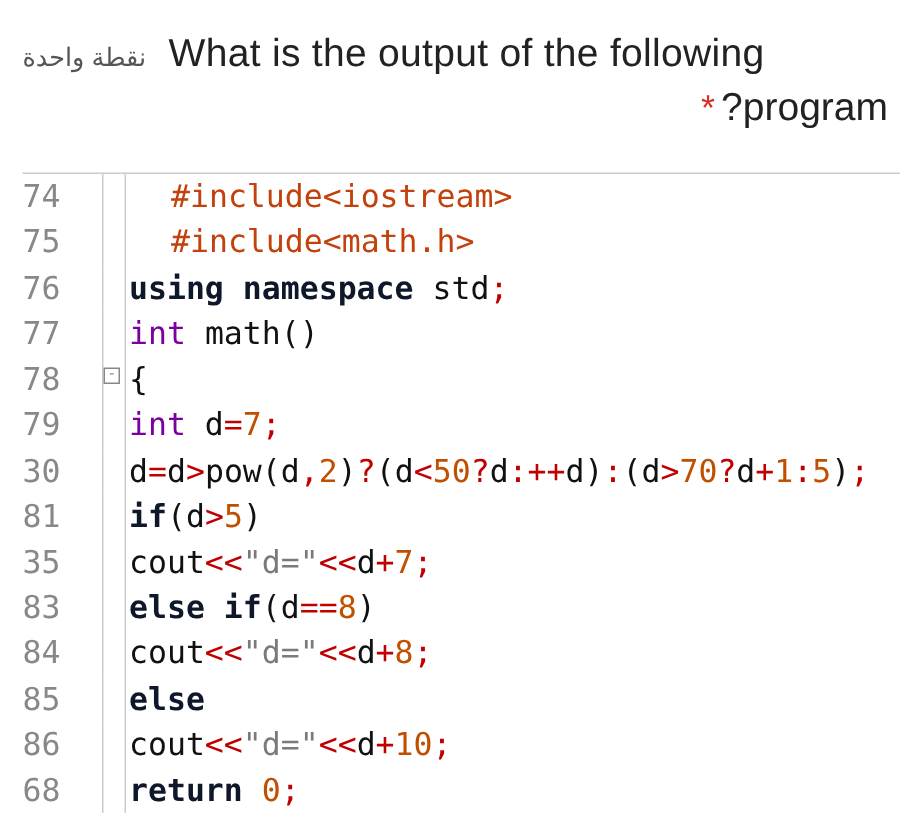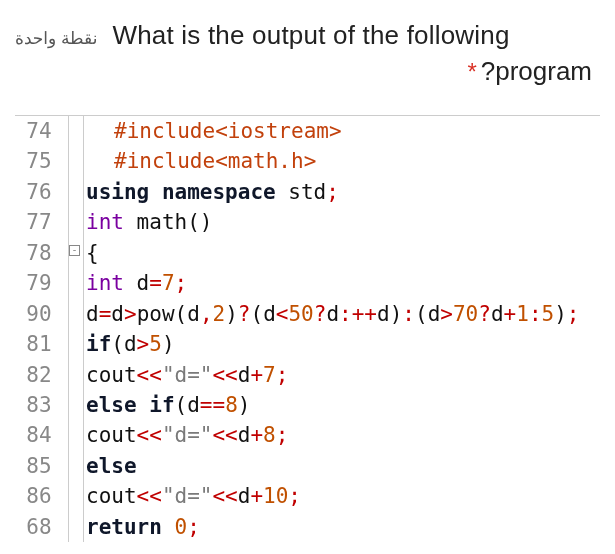--- a/index.html
+++ b/index.html
@@ -43,21 +43,21 @@
     font-family: Consolas, Monaco, monospace;
     font-size: 21px;
     line-height: 1.45;
     border-top: 1px solid #ccc;
   }
   .code-line {
     display: flex;
   }
   .gutter {
     width: 48px;
-    text-align: center;
+    text-align: left;
     color: #888;
     background: #fff;
     padding-right: 5px;
     flex-shrink: 0;
   }
   .sep {
     width: 1px;
     background: #ccc;
     flex-shrink: 0;
   }
@@ -143,35 +143,35 @@
       <div class="code"><span class="pun">{</span></div>
     </div>
     <div class="code-line">
       <div class="gutter">79</div>
       <div class="sep"></div>
       <div class="fold"></div>
       <div class="sep"></div>
       <div class="code"><span class="ty">int</span><span class="id"> d</span><span class="op">=</span><span class="num">7</span><span class="op">;</span></div>
     </div>
     <div class="code-line">
-      <div class="gutter">90</div>
+      <div class="gutter">30</div>
       <div class="sep"></div>
       <div class="fold"></div>
       <div class="sep"></div>
       <div class="code"><span class="id">d</span><span class="op">=</span><span class="id">d</span><span class="op">&gt;</span><span class="fn">pow</span><span class="pun">(</span><span class="id">d</span><span class="op">,</span><span class="num">2</span><span class="pun">)</span><span class="op">?</span><span class="pun">(</span><span class="id">d</span><span class="op">&lt;</span><span class="num">50</span><span class="op">?</span><span class="id">d</span><span class="op">:++</span><span class="id">d</span><span class="pun">)</span><span class="op">:</span><span class="pun">(</span><span class="id">d</span><span class="op">&gt;</span><span class="num">70</span><span class="op">?</span><span class="id">d</span><span class="op">+</span><span class="num">1</span><span class="op">:</span><span class="num">5</span><span class="pun">)</span><span class="op">;</span></div>
     </div>
     <div class="code-line">
       <div class="gutter">81</div>
       <div class="sep"></div>
       <div class="fold"></div>
       <div class="sep"></div>
       <div class="code"><span class="kw">if</span><span class="pun">(</span><span class="id">d</span><span class="op">&gt;</span><span class="num">5</span><span class="pun">)</span></div>
     </div>
     <div class="code-line">
-      <div class="gutter">82</div>
+      <div class="gutter">35</div>
       <div class="sep"></div>
       <div class="fold"></div>
       <div class="sep"></div>
       <div class="code"><span class="id">cout</span><span class="op">&lt;&lt;</span><span class="str">"d="</span><span class="op">&lt;&lt;</span><span class="id">d</span><span class="op">+</span><span class="num">7</span><span class="op">;</span></div>
     </div>
     <div class="code-line">
       <div class="gutter">83</div>
       <div class="sep"></div>
       <div class="fold"></div>
       <div class="sep"></div>

